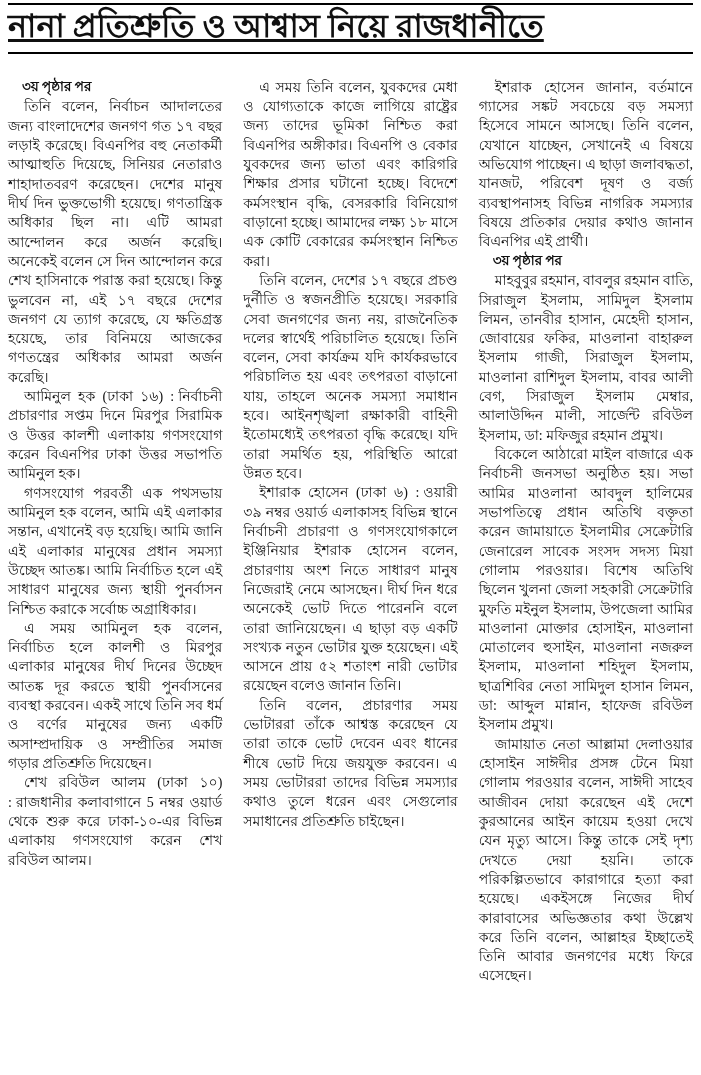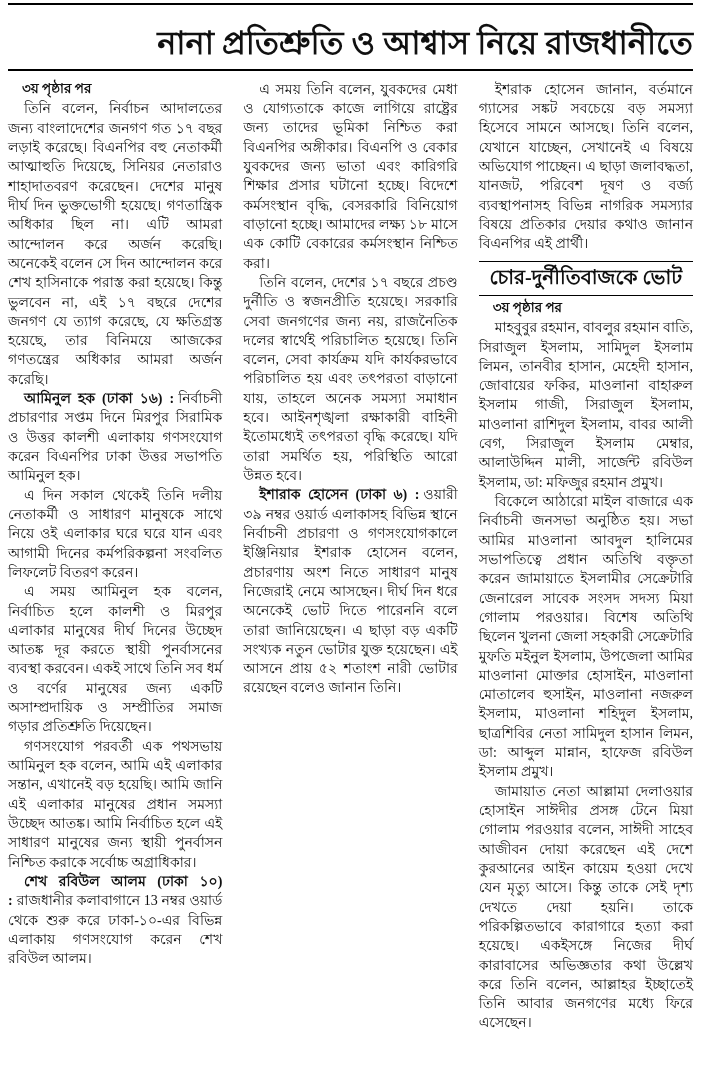--- a/index.html
+++ b/index.html
@@ -7,31 +7,32 @@
   body {
     width:701px; min-height:1075px; margin:0 auto;
     font-family:"Liberation Serif","DejaVu Serif",serif;
     color:#101010;
     padding:3px 8px 12px 8px;
     overflow:hidden;
   }
   .rule { border-top:2px solid #000; height:0; }
   .thin-rule { border-top:1.5px solid #000; height:0; }
   header h1 {
-    text-align:right;
+    text-align:left;
     font-size:32px;
     font-weight:700;
-    padding:20px 0 7px 0;
+    padding:3px 0 7px 0;
     line-height:1.15;
+    text-decoration:underline;
   }
-  .columns { display:flex; gap:21px; margin-top:9px; }
+  .columns { display:flex; gap:21px; margin-top:24px; }
   .col { flex:1 1 0; min-width:0; font-size:14px; line-height:1.38; text-align:justify; }
   .para { text-indent:16px; margin:0; }
   .continuation { font-weight:700; text-indent:14px; font-size:13.5px; margin-bottom:1px; }
-  .subhead { font-weight:700; margin-right:4px; }
+  .subhead { font-weight:400; margin-right:4px; }
   .inner-headline { margin:7px 0 3px 0; }
   .inner-headline h2 {
     text-align:center;
     font-size:20px;
     font-weight:700;
     padding:3px 0 6px 0;
     line-height:1.2;
   }
 </style>
 </head>
@@ -42,40 +43,35 @@
   <h1>নানা প্রতিশ্রুতি ও আশ্বাস নিয়ে রাজধানীতে</h1>
   <div class="rule"></div>
 </header>
 
 <div class="columns">
 
   <div class="col">
     <p class="continuation">৩য় পৃষ্ঠার পর</p>
     <p class="para">তিনি বলেন, নির্বাচন আদালতের জন্য বাংলাদেশের জনগণ গত ১৭ বছর লড়াই করেছে। বিএনপির বহু নেতাকর্মী আত্মাহুতি দিয়েছে, সিনিয়র নেতারাও শাহাদাতবরণ করেছেন। দেশের মানুষ দীর্ঘ দিন ভুক্তভোগী হয়েছে। গণতান্ত্রিক অধিকার ছিল না। এটি আমরা আন্দোলন করে অর্জন করেছি। অনেকেই বলেন সে দিন আন্দোলন করে শেখ হাসিনাকে পরাস্ত করা হয়েছে। কিন্তু ভুলবেন না, এই ১৭ বছরে দেশের জনগণ যে ত্যাগ করেছে, যে ক্ষতিগ্রস্ত হয়েছে, তার বিনিময়ে আজকের গণতন্ত্রের অধিকার আমরা অর্জন করেছি।</p>
     <p class="para"><span class="subhead">আমিনুল হক (ঢাকা ১৬) :</span><span>নির্বাচনী প্রচারণার সপ্তম দিনে মিরপুর সিরামিক ও উত্তর কালশী এলাকায় গণসংযোগ করেন বিএনপির ঢাকা উত্তর সভাপতি আমিনুল হক।</span></p>
-    <p class="para">এ দিন সকাল থেকেই তিনি দলীয় নেতাকর্মী ও সাধারণ মানুষকে সাথে নিয়ে ওই এলাকার ঘরে ঘরে যান এবং আগামী দিনের কর্মপরিকল্পনা সংবলিত লিফলেট বিতরণ করেন।</p>
+    <p class="para">গণসংযোগ পরবর্তী এক পথসভায় আমিনুল হক বলেন, আমি এই এলাকার সন্তান, এখানেই বড় হয়েছি। আমি জানি এই এলাকার মানুষের প্রধান সমস্যা উচ্ছেদ আতঙ্ক। আমি নির্বাচিত হলে এই সাধারণ মানুষের জন্য স্থায়ী পুনর্বাসন নিশ্চিত করাকে সর্বোচ্চ অগ্রাধিকার।</p>
     <p class="para">এ সময় আমিনুল হক বলেন, নির্বাচিত হলে কালশী ও মিরপুর এলাকার মানুষের দীর্ঘ দিনের উচ্ছেদ আতঙ্ক দূর করতে স্থায়ী পুনর্বাসনের ব্যবস্থা করবেন। একই সাথে তিনি সব ধর্ম ও বর্ণের মানুষের জন্য একটি অসাম্প্রদায়িক ও সম্প্রীতির সমাজ গড়ার প্রতিশ্রুতি দিয়েছেন।</p>
-    <p class="para">গণসংযোগ পরবর্তী এক পথসভায় আমিনুল হক বলেন, আমি এই এলাকার সন্তান, এখানেই বড় হয়েছি। আমি জানি এই এলাকার মানুষের প্রধান সমস্যা উচ্ছেদ আতঙ্ক। আমি নির্বাচিত হলে এই সাধারণ মানুষের জন্য স্থায়ী পুনর্বাসন নিশ্চিত করাকে সর্বোচ্চ অগ্রাধিকার।</p>
-    <p class="para"><span class="subhead">শেখ রবিউল আলম (ঢাকা ১০) :</span><span>রাজধানীর কলাবাগানে 13 নম্বর ওয়ার্ড থেকে শুরু করে ঢাকা-১০-এর বিভিন্ন এলাকায় গণসংযোগ করেন শেখ রবিউল আলম।</span></p>
+    <p class="para"><span class="subhead">শেখ রবিউল আলম (ঢাকা ১০) :</span><span>রাজধানীর কলাবাগানে 5 নম্বর ওয়ার্ড থেকে শুরু করে ঢাকা-১০-এর বিভিন্ন এলাকায় গণসংযোগ করেন শেখ রবিউল আলম।</span></p>
   </div>
 
   <div class="col">
     <p class="para">এ সময় তিনি বলেন, যুবকদের মেধা ও যোগ্যতাকে কাজে লাগিয়ে রাষ্ট্রের জন্য তাদের ভূমিকা নিশ্চিত করা বিএনপির অঙ্গীকার। বিএনপি ও বেকার যুবকদের জন্য ভাতা এবং কারিগরি শিক্ষার প্রসার ঘটানো হচ্ছে। বিদেশে কর্মসংস্থান বৃদ্ধি, বেসরকারি বিনিয়োগ বাড়ানো হচ্ছে। আমাদের লক্ষ্য ১৮ মাসে এক কোটি বেকারের কর্মসংস্থান নিশ্চিত করা।</p>
     <p class="para">তিনি বলেন, দেশের ১৭ বছরে প্রচণ্ড দুর্নীতি ও স্বজনপ্রীতি হয়েছে। সরকারি সেবা জনগণের জন্য নয়, রাজনৈতিক দলের স্বার্থেই পরিচালিত হয়েছে। তিনি বলেন, সেবা কার্যক্রম যদি কার্যকরভাবে পরিচালিত হয় এবং তৎপরতা বাড়ানো যায়, তাহলে অনেক সমস্যা সমাধান হবে। আইনশৃঙ্খলা রক্ষাকারী বাহিনী ইতোমধ্যেই তৎপরতা বৃদ্ধি করেছে। যদি তারা সমর্থিত হয়, পরিস্থিতি আরো উন্নত হবে।</p>
     <p class="para"><span class="subhead">ইশারাক হোসেন (ঢাকা ৬) :</span><span>ওয়ারী ৩৯ নম্বর ওয়ার্ড এলাকাসহ বিভিন্ন স্থানে নির্বাচনী প্রচারণা ও গণসংযোগকালে ইঞ্জিনিয়ার ইশরাক হোসেন বলেন, প্রচারণায় অংশ নিতে সাধারণ মানুষ নিজেরাই নেমে আসছেন। দীর্ঘ দিন ধরে অনেকেই ভোট দিতে পারেননি বলে তারা জানিয়েছেন। এ ছাড়া বড় একটি সংখ্যক নতুন ভোটার যুক্ত হয়েছেন। এই আসনে প্রায় ৫২ শতাংশ নারী ভোটার রয়েছেন বলেও জানান তিনি।</span></p>
+    <p class="para">তিনি বলেন, প্রচারণার সময় ভোটাররা তাঁকে আশ্বস্ত করেছেন যে তারা তাকে ভোট দেবেন এবং ধানের শীষে ভোট দিয়ে জয়যুক্ত করবেন। এ সময় ভোটাররা তাদের বিভিন্ন সমস্যার কথাও তুলে ধরেন এবং সেগুলোর সমাধানের প্রতিশ্রুতি চাইছেন।</p>
   </div>
 
   <div class="col">
     <p class="para">ইশরাক হোসেন জানান, বর্তমানে গ্যাসের সঙ্কট সবচেয়ে বড় সমস্যা হিসেবে সামনে আসছে। তিনি বলেন, যেখানে যাচ্ছেন, সেখানেই এ বিষয়ে অভিযোগ পাচ্ছেন। এ ছাড়া জলাবদ্ধতা, যানজট, পরিবেশ দূষণ ও বর্জ্য ব্যবস্থাপনাসহ বিভিন্ন নাগরিক সমস্যার বিষয়ে প্রতিকার দেয়ার কথাও জানান বিএনপির এই প্রার্থী।</p>
 
-    <div class="inner-headline">
-      <div class="thin-rule"></div>
-      <h2>চোর-দুর্নীতিবাজকে ভোট</h2>
-      <div class="thin-rule"></div>
-    </div>
 
     <p class="continuation">৩য় পৃষ্ঠার পর</p>
     <p class="para">মাহবুবুর রহমান, বাবলুর রহমান বাতি, সিরাজুল ইসলাম, সামিদুল ইসলাম লিমন, তানবীর হাসান, মেহেদী হাসান, জোবায়ের ফকির, মাওলানা বাহারুল ইসলাম গাজী, সিরাজুল ইসলাম, মাওলানা রাশিদুল ইসলাম, বাবর আলী বেগ, সিরাজুল ইসলাম মেম্বার, আলাউদ্দিন মালী, সার্জেন্ট রবিউল ইসলাম, ডা: মফিজুর রহমান প্রমুখ।</p>
     <p class="para">বিকেলে আঠারো মাইল বাজারে এক নির্বাচনী জনসভা অনুষ্ঠিত হয়। সভা আমির মাওলানা আবদুল হালিমের সভাপতিত্বে প্রধান অতিথি বক্তৃতা করেন জামায়াতে ইসলামীর সেক্রেটারি জেনারেল সাবেক সংসদ সদস্য মিয়া গোলাম পরওয়ার। বিশেষ অতিথি ছিলেন খুলনা জেলা সহকারী সেক্রেটারি মুফতি মইনুল ইসলাম, উপজেলা আমির মাওলানা মোক্তার হোসাইন, মাওলানা মোতালেব হুসাইন, মাওলানা নজরুল ইসলাম, মাওলানা শহিদুল ইসলাম, ছাত্রশিবির নেতা সামিদুল হাসান লিমন, ডা: আব্দুল মান্নান, হাফেজ রবিউল ইসলাম প্রমুখ।</p>
     <p class="para">জামায়াত নেতা আল্লামা দেলাওয়ার হোসাইন সাঈদীর প্রসঙ্গ টেনে মিয়া গোলাম পরওয়ার বলেন, সাঈদী সাহেব আজীবন দোয়া করেছেন এই দেশে কুরআনের আইন কায়েম হওয়া দেখে যেন মৃত্যু আসে। কিন্তু তাকে সেই দৃশ্য দেখতে দেয়া হয়নি। তাকে পরিকল্পিতভাবে কারাগারে হত্যা করা হয়েছে। একইসঙ্গে নিজের দীর্ঘ কারাবাসের অভিজ্ঞতার কথা উল্লেখ করে তিনি বলেন, আল্লাহর ইচ্ছাতেই তিনি আবার জনগণের মধ্যে ফিরে এসেছেন।</p>
   </div>
 
 </div>
 
 </body></html>

